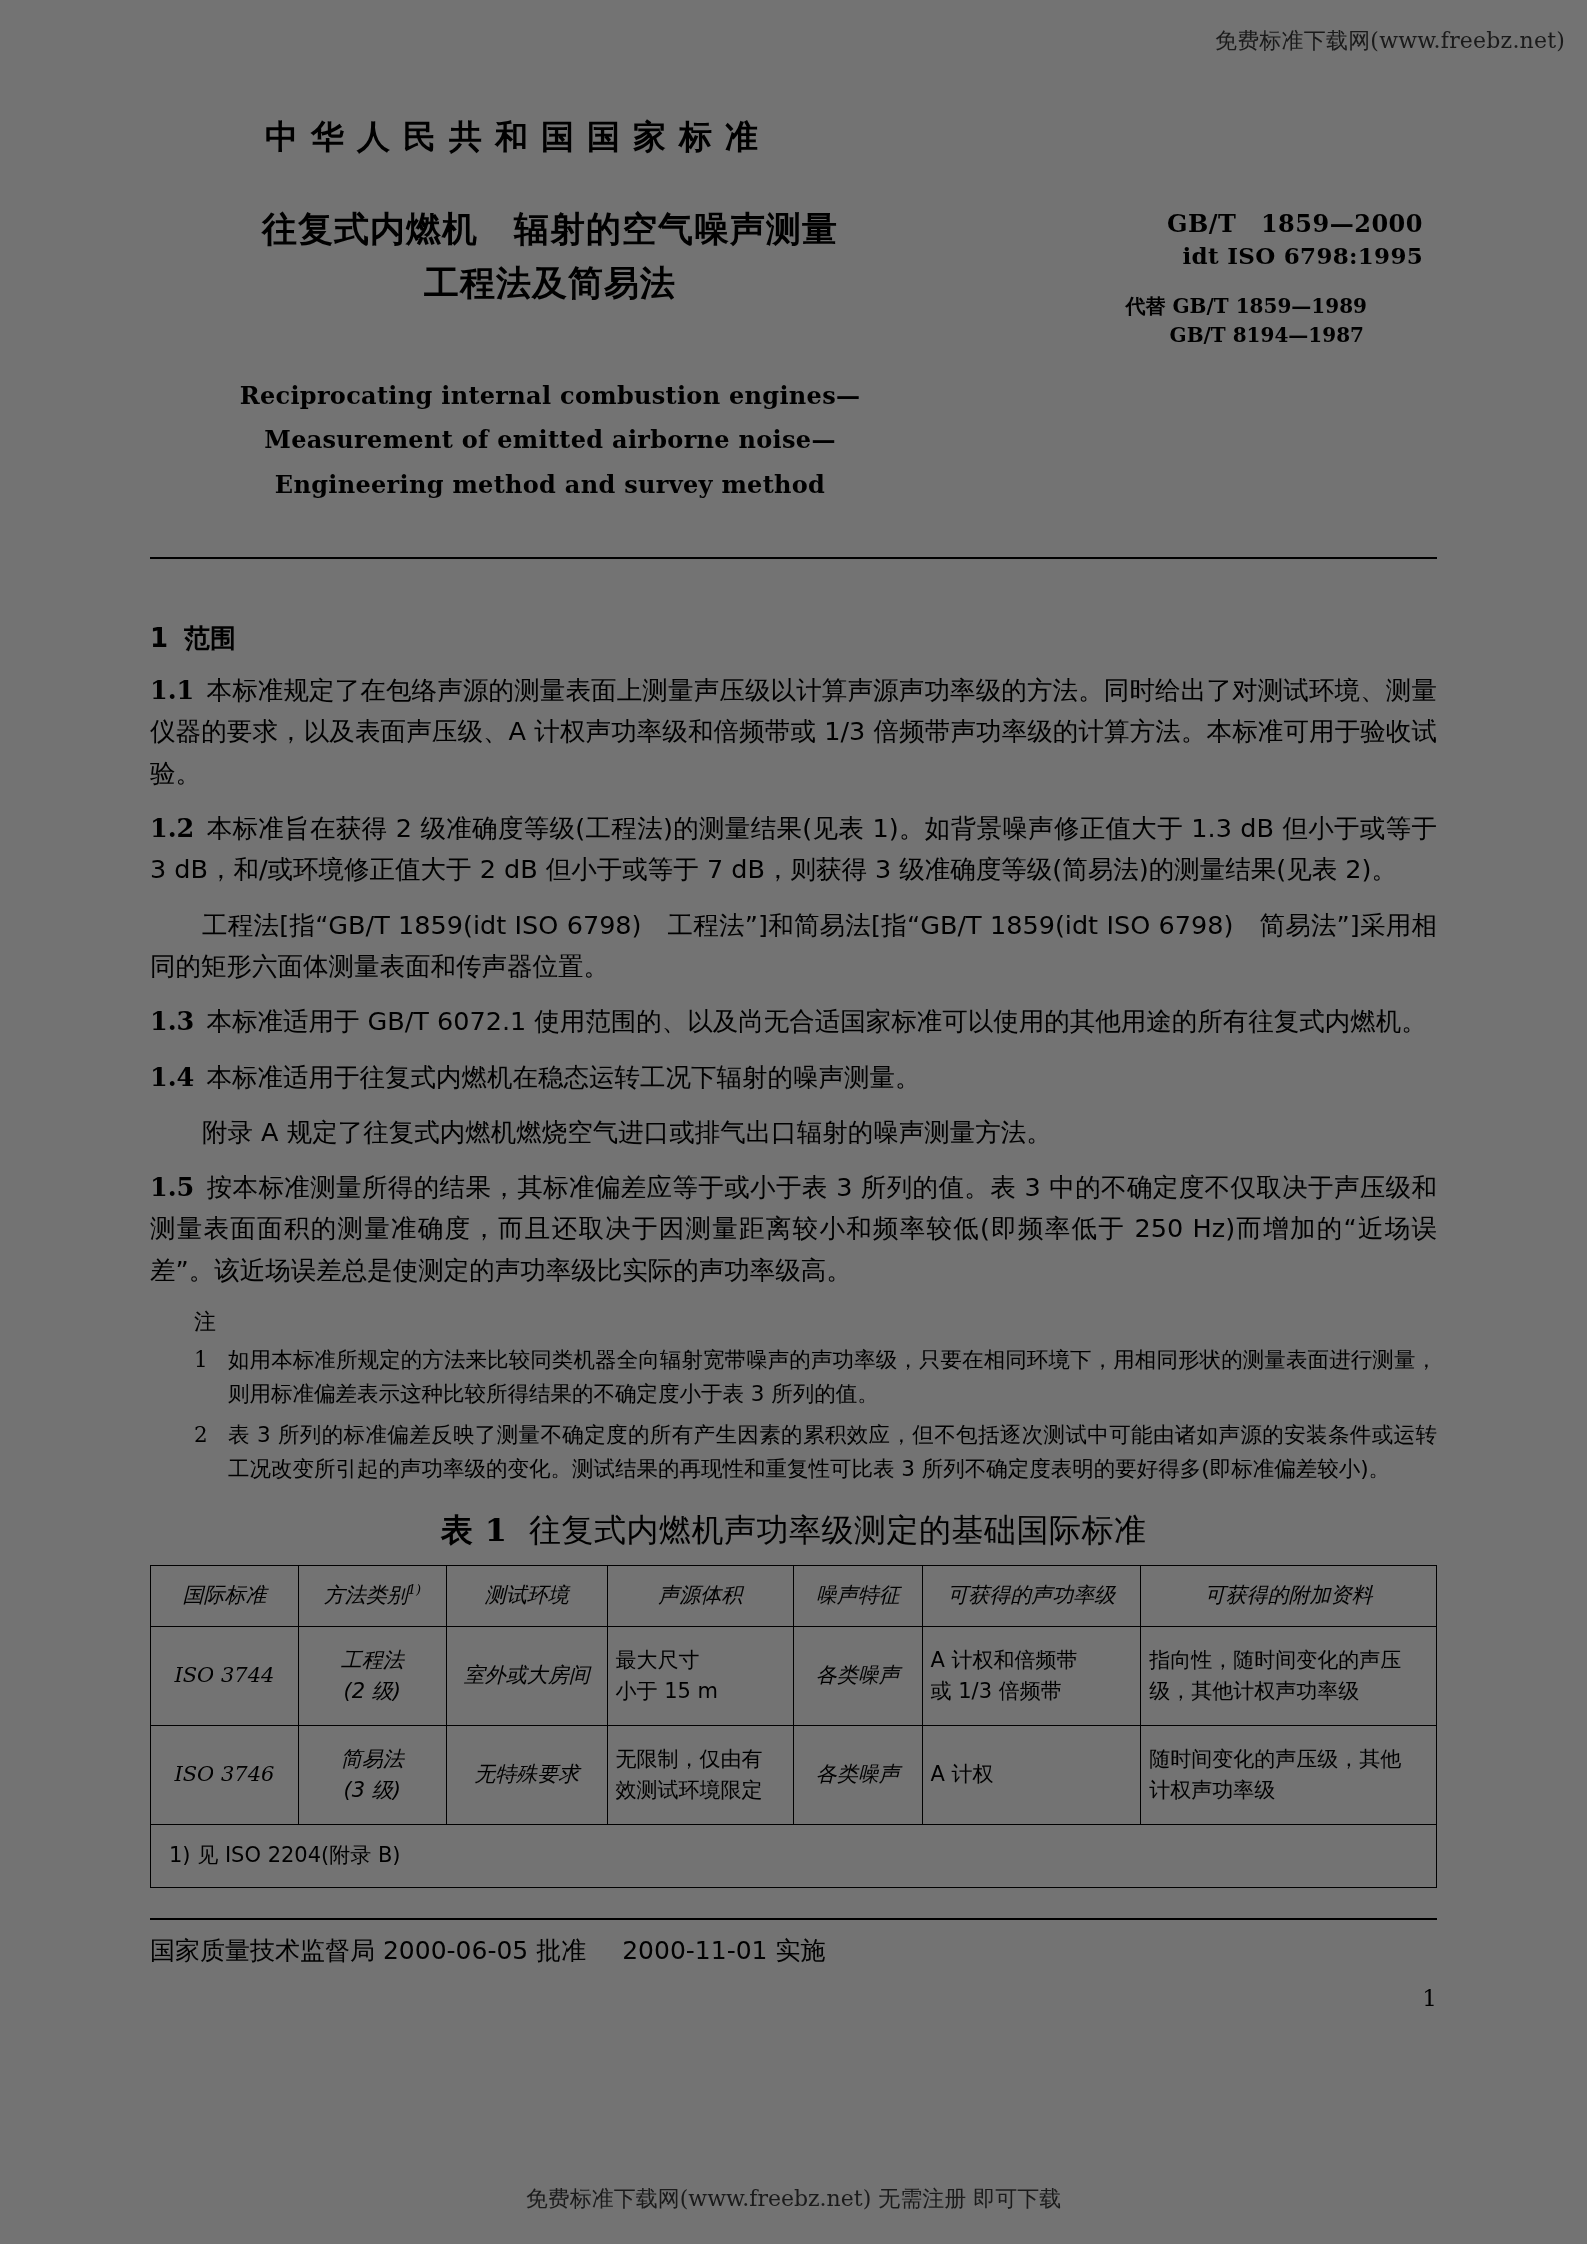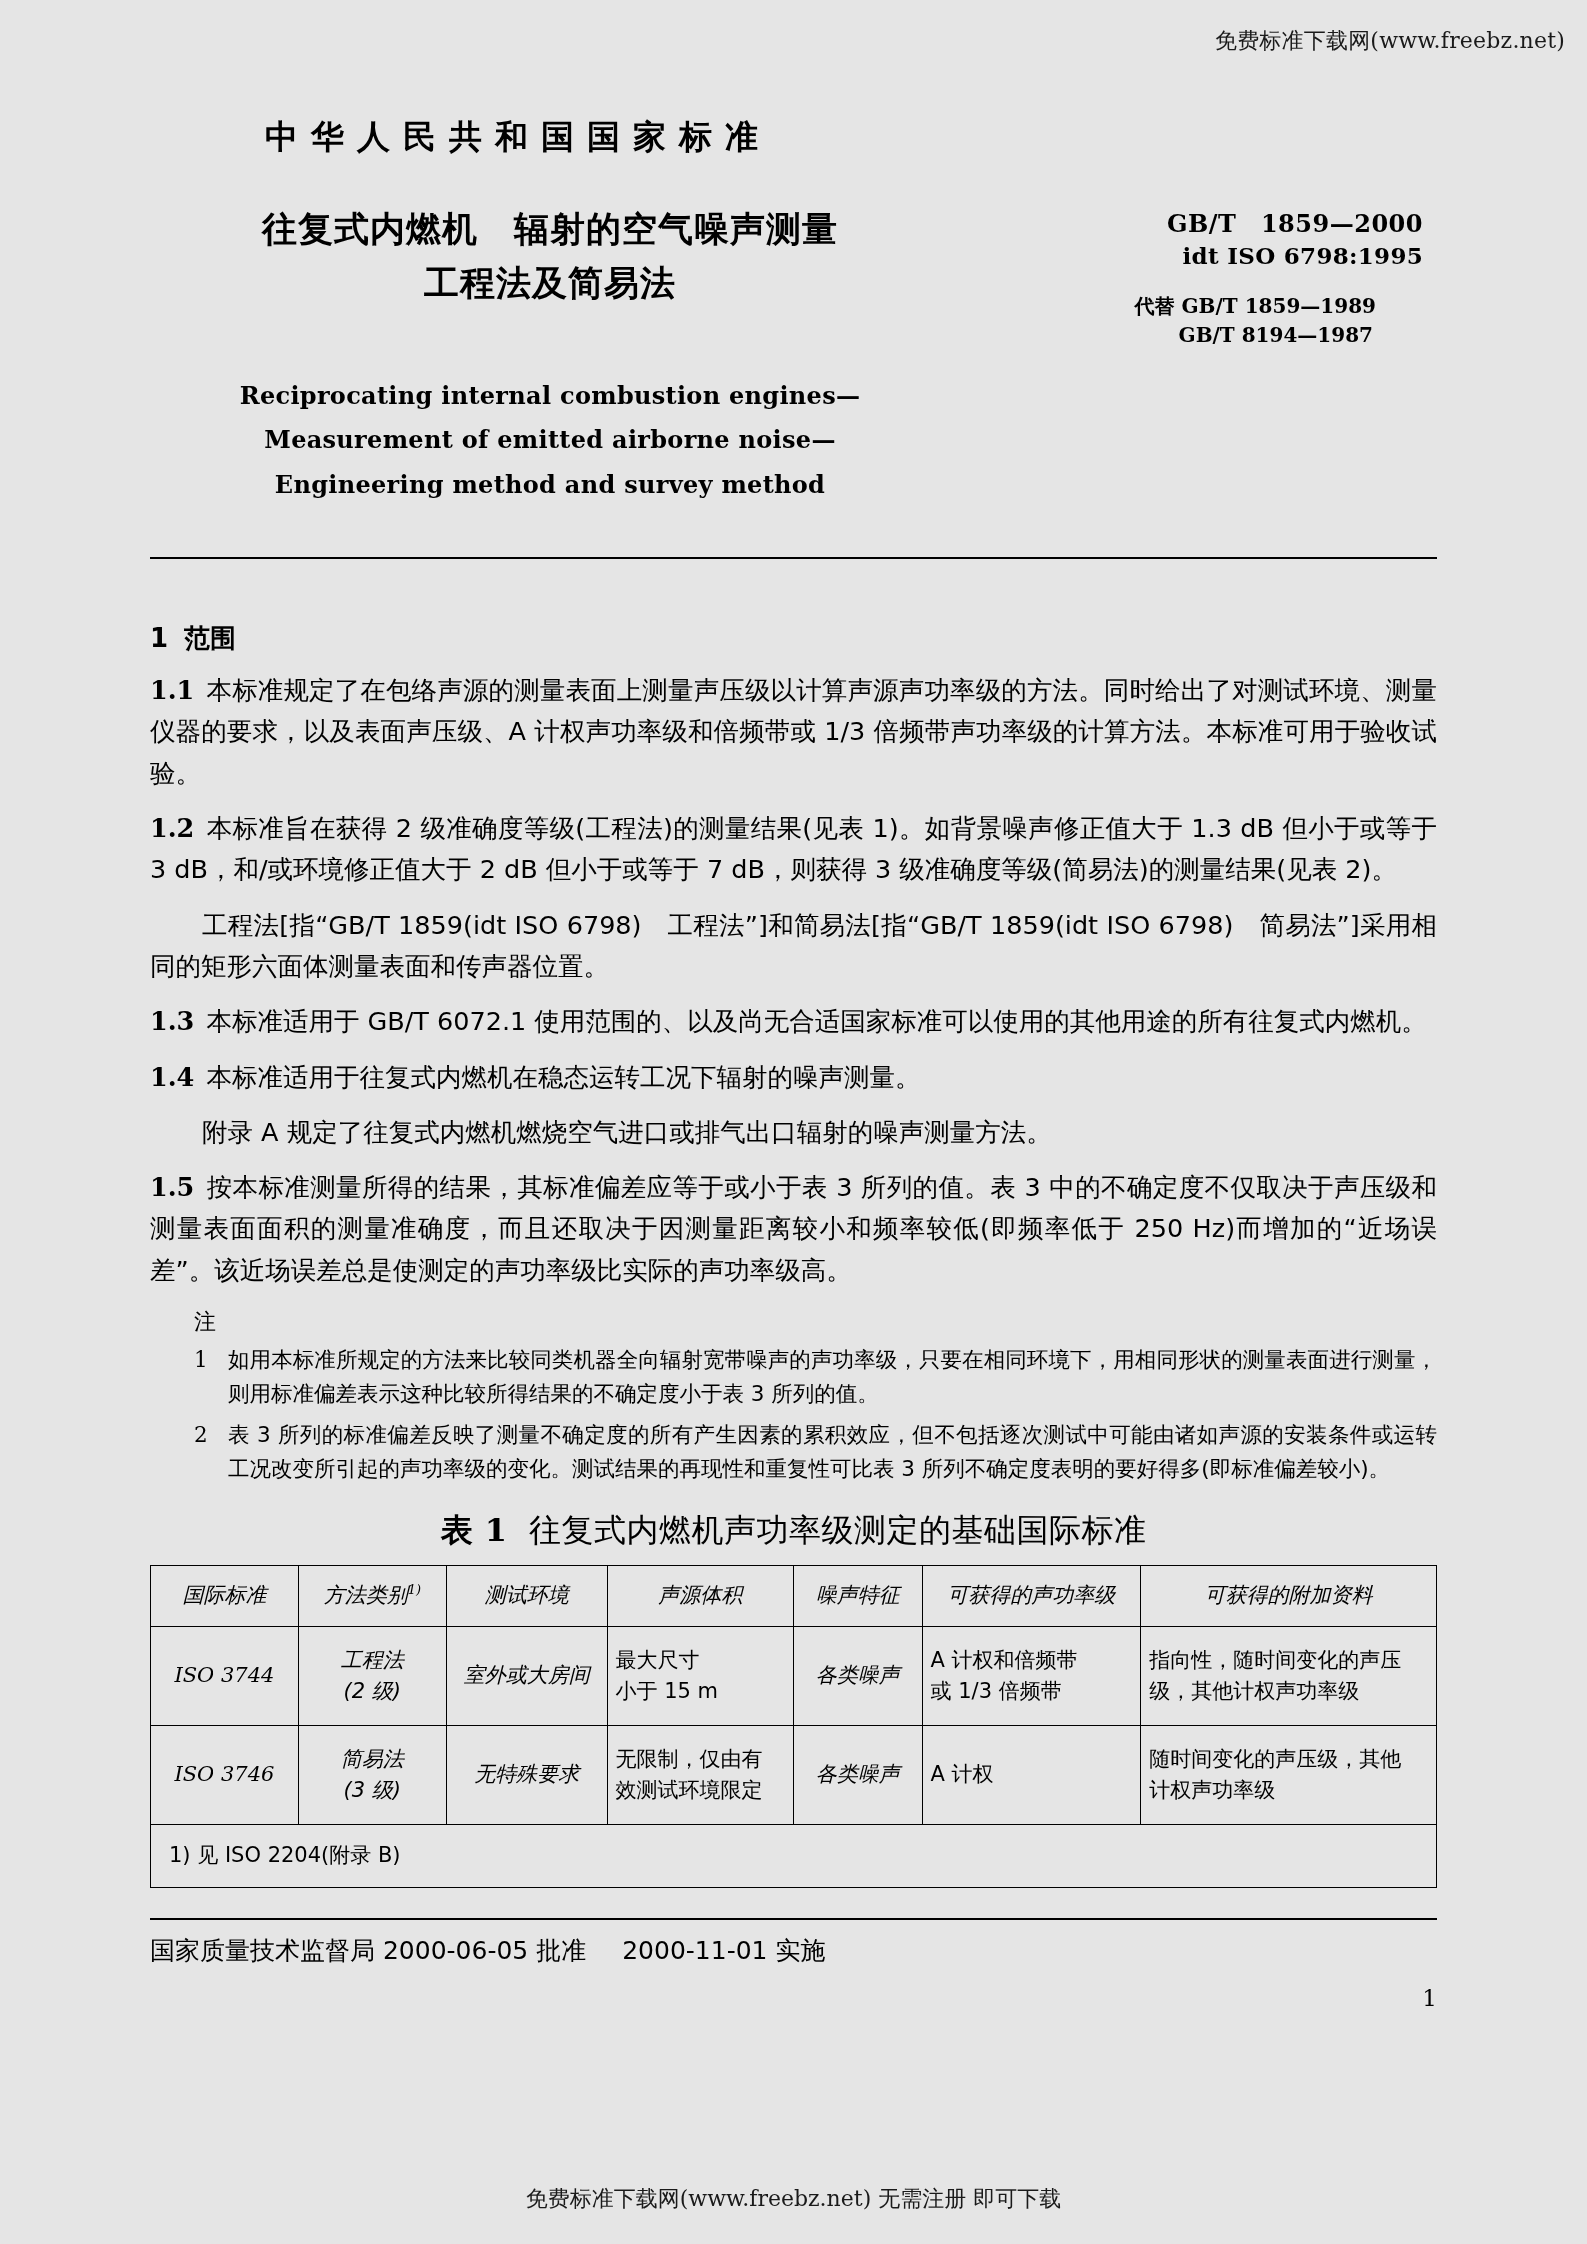--- a/index.html
+++ b/index.html
@@ -10,21 +10,21 @@
   }
   body {
     font-family: "DejaVu Serif", "Liberation Serif", serif;
     color: #000000;
   }
   .page {
     position: relative;
     width: 1587px;
     height: 2244px;
     margin: 0 auto;
-    background: #e5e5e5;
+    background: #737373;
     overflow: hidden;
     box-sizing: border-box;
   }
 
   
   .wm-top {
     position: absolute;
     top: 26px;
     right: 22px;
     font-size: 22px;
@@ -93,21 +93,21 @@
   }
   .std-no .line2 {
     font-size: 23px;
     font-weight: bold;
     font-family: "DejaVu Serif", "Liberation Serif", serif;
     margin-top: 2px;
     letter-spacing: 0.3px;
   }
   .replaces {
     position: absolute;
-    right: 61px;
+    right: 70px;
     top: 90px;
     text-align: left;
     font-size: 20px;
     font-weight: bold;
     line-height: 1.45;
     font-family: "DejaVu Serif", "Liberation Serif", serif;
   }
   .replaces .r2 { padding-left: 44px; }
 
   .en-title {

